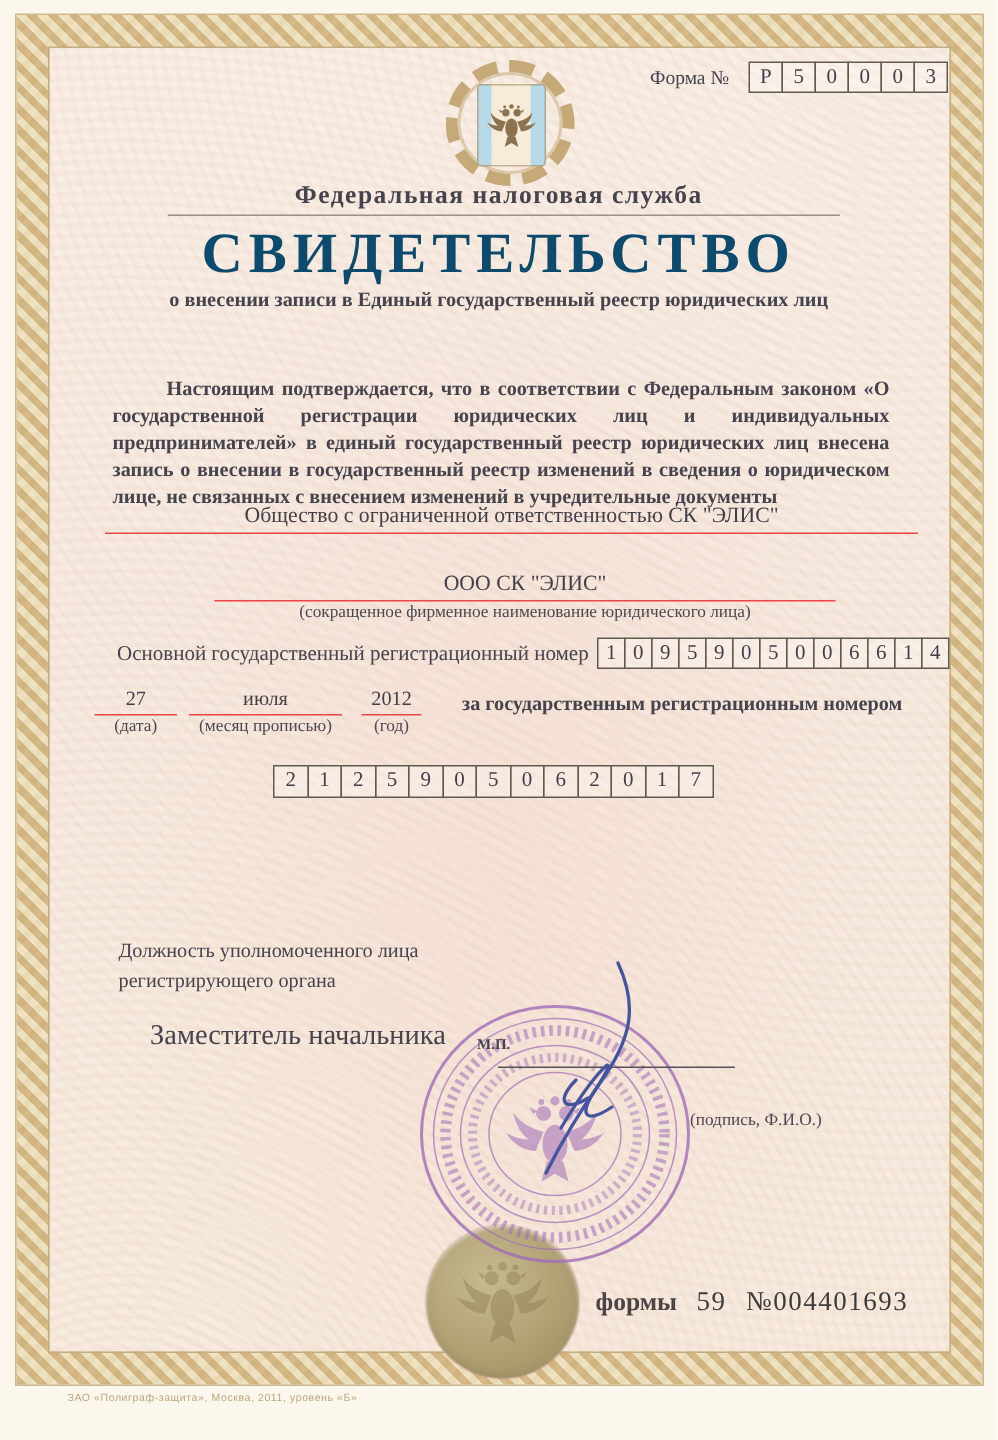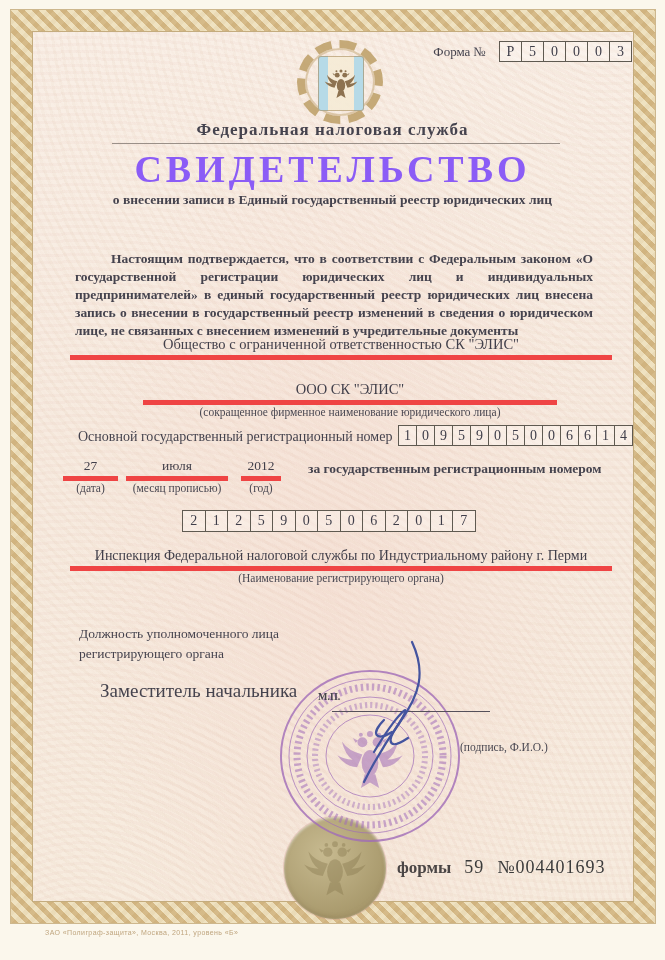--- a/index.html
+++ b/index.html
@@ -48,29 +48,29 @@
   .emblem-shield{position:absolute;left:21px;top:16px;width:44px;height:53px;
     border:1px solid rgba(160,130,80,.55);border-radius:3px;
     background:linear-gradient(90deg,#b6dae7 0 9px, rgba(245,235,214,.92) 9px 35px, #b6dae7 35px);}
   .emblem-shield svg{position:absolute;left:3px;top:4px;width:38px;height:45px;}
   .eagle-brown{fill:#8d7250;}
   .eagle-purple{fill:#a06cb8;opacity:.55;}
   .eagle-emboss{fill:#7e6f45;opacity:.35;}
 
   .agency{position:absolute;top:120px;left:0;width:100%;font-size:17px;letter-spacing:1px;color:#45434e;z-index:4;}
   .agency-rule{position:absolute;top:143px;left:112px;width:448px;border-top:1px solid #9a9088;z-index:4;}
-  .doc-title{position:absolute;top:147px;left:0;width:100%;font-size:38px;letter-spacing:4px;color:#8b5cf6;z-index:4;}
+  .doc-title{position:absolute;top:147px;left:0;width:100%;font-size:38px;letter-spacing:4px;color:#0c4a6e;z-index:4;}
   .subtitle{position:absolute;top:192px;left:0;width:100%;font-size:13.5px;color:#45434e;z-index:4;}
 
   .body-par{position:absolute;top:236px;left:75px;width:518px;
     font-size:13.5px;font-weight:bold;line-height:1.35;color:#45434e;
     text-align:justify;text-indent:36px;z-index:4;}
 
   .field{position:absolute;z-index:4;}
-  .field .value{text-align:center;border-bottom:5px solid #ef4444;padding-bottom:2px;font-size:14.5px;color:#413f4a;}
+  .field .value{text-align:center;border-bottom:1px solid #ef4444;padding-bottom:2px;font-size:14.5px;color:#413f4a;}
   .field .caption{text-align:center;font-size:11.5px;color:#4a4852;padding-top:1px;}
 
   .fullname{top:336px;left:70px;width:542px;}
   .shortname{top:381px;left:143px;width:414px;}
   .shortname .caption{width:542px;margin-left:-64px;}
 
   .ogrn-label{position:absolute;top:429px;left:78px;font-size:14px;color:#45434e;z-index:4;}
   .ogrn-cells{position:absolute;top:425px;right:32px;z-index:4;}
 
   .dfield .value{font-size:13.5px;}
@@ -205,24 +205,20 @@
       <span class="cell">0</span>
       <span class="cell">5</span>
       <span class="cell">0</span>
       <span class="cell">6</span>
       <span class="cell">2</span>
       <span class="cell">0</span>
       <span class="cell">1</span>
       <span class="cell">7</span>
     </span>
 
-  <div class="field authority">
-    <div class="value">Инспекция Федеральной налоговой службы по Индустриальному району г. Перми</div>
-    <div class="caption">(Наименование регистрирующего органа)</div>
-  </div>
 
   <div class="role-label">Должность уполномоченного лица регистрирующего органа</div>
   <div class="position">Заместитель начальника</div>
   <div class="sig-line"></div>
   <div class="mp-label">М.П.</div>
   <div class="sign-caption">(подпись, Ф.И.О.)</div>
 
   <svg class="stamp" viewBox="0 0 196 180">
     <g stroke="#a06cb8" fill="none">
       <ellipse cx="98" cy="90" rx="89" ry="85" stroke-width="2" opacity=".8"></ellipse>

